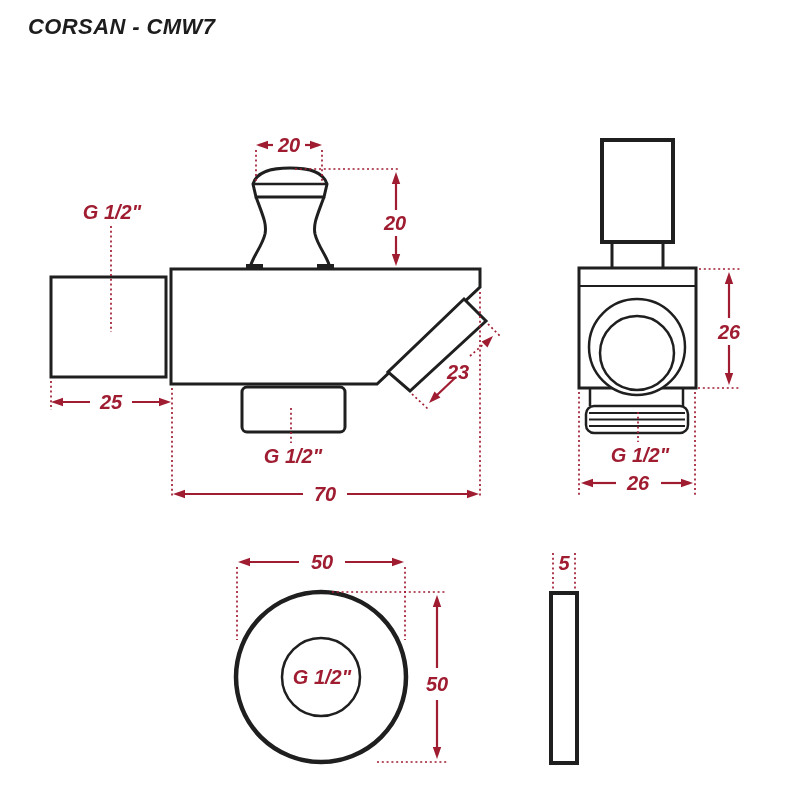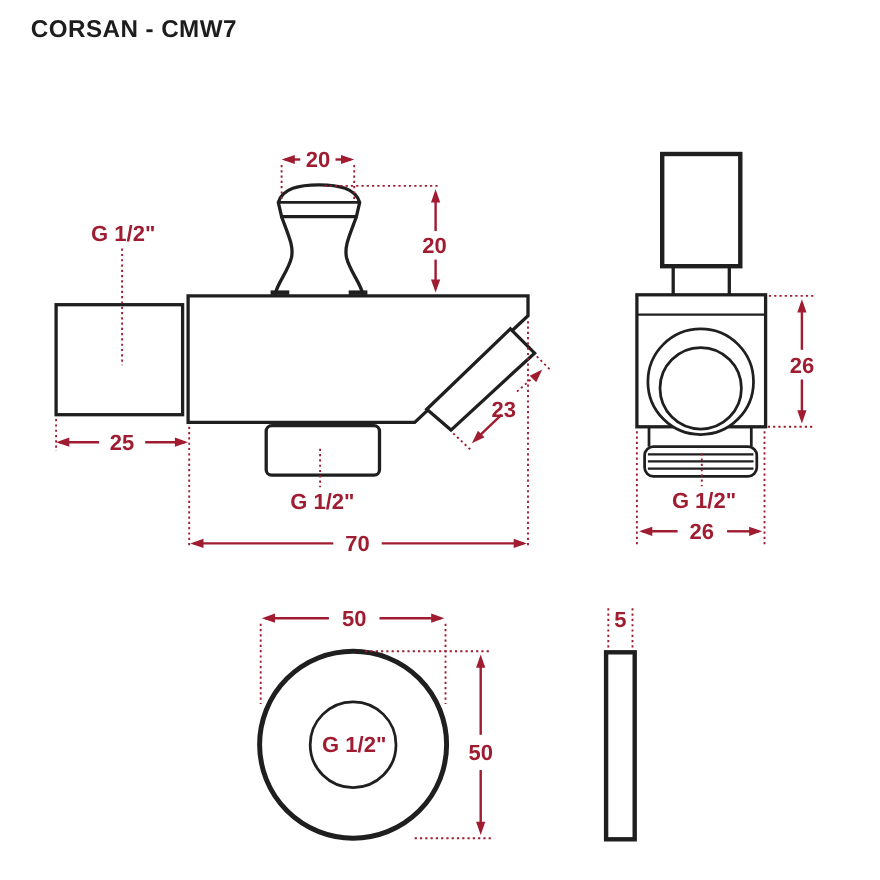--- a/index.html
+++ b/index.html
@@ -1,17 +1,17 @@
 <!DOCTYPE html>
 <html><head>
 <meta charset="utf-8">
 <style>
   html,body{margin:0;padding:0;background:#ffffff;}
   .page{position:relative;width:800px;height:796px;background:#fff;overflow:hidden;
-        font-family:"Liberation Sans", sans-serif;}
+        font-family:"Liberation Sans", sans-serif;font-style:italic;}
   .title{position:absolute;left:28px;top:14px;font-size:22px;font-weight:800;
          letter-spacing:.4px;color:#1d1d1d;}
   svg{position:absolute;left:0;top:0;display:block;}
   .bl{stroke:#1f1f1f;fill:none;}
   .blf{stroke:#1f1f1f;fill:#ffffff;}
   .dl{stroke:#9f1c31;stroke-width:2.2;fill:none;}
   .dd{stroke:#9f1c31;stroke-width:1.7;fill:none;stroke-dasharray:2 2.8;}
   .ah{fill:#9f1c31;stroke:none;}
   .dt{fill:#9f1c31;font-family:"Liberation Sans",sans-serif;font-size:20px;font-weight:700;
       text-anchor:middle;}

